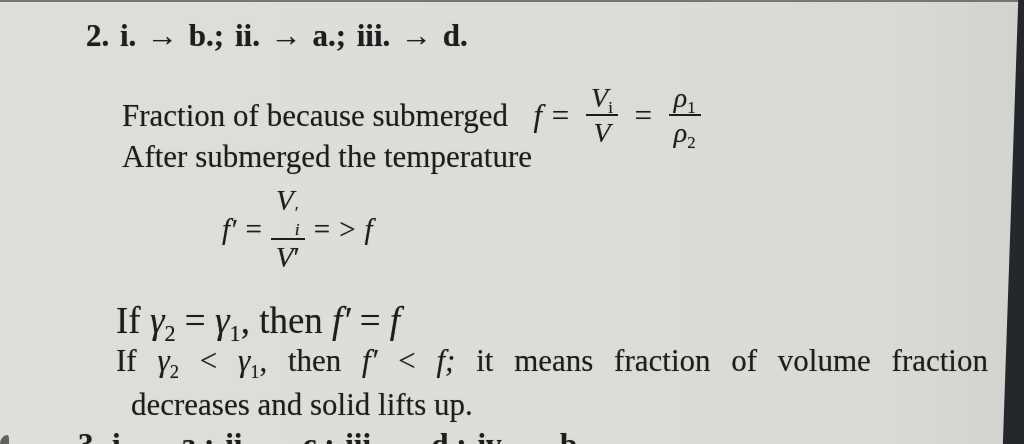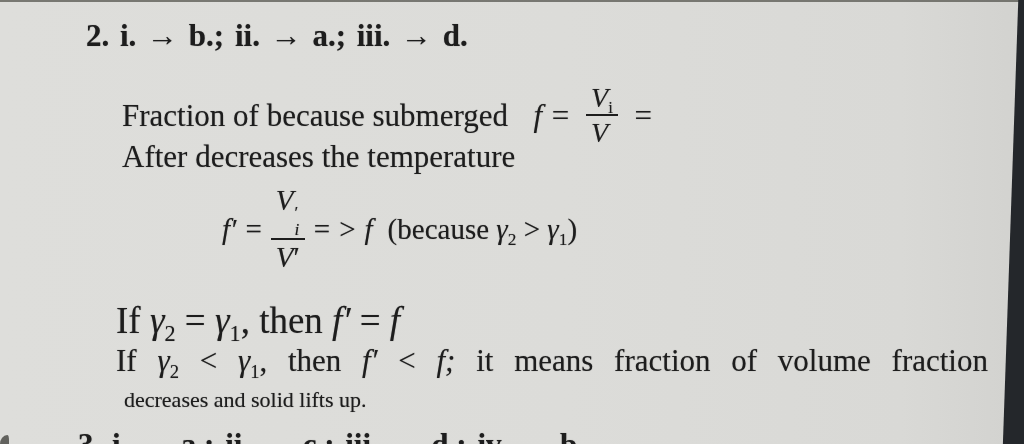--- a/index.html
+++ b/index.html
@@ -28,25 +28,25 @@
   .bl-speck{position:absolute;left:0;bottom:0;width:9px;height:9px;
     background:#4c4c48;border-radius:80% 20% 0 0/100% 60% 0 0;opacity:.85;}
 
   
   .answer-line{left:86px;top:18px;font-size:31px;word-spacing:3px;}
   .def-line{left:122px;top:86px;font-size:31px;}
   .after-line{left:122px;top:139px;font-size:31px;}
   .if-equal-line{left:116px;top:299px;font-size:37px;}
   .if-less-line{left:116px;top:343px;width:872px;font-size:31px;
     text-align:justify;text-align-last:justify;-moz-text-align-last:justify;white-space:normal;}
-  .closing-line{left:124px;top:387px;font-size:22px;}
+  .closing-line{left:131px;top:387px;font-size:31px;}
   .next-answer-line{left:78px;top:427px;font-size:31px;word-spacing:3px;}
 
   
-  .frac{display:inline-block;vertical-align:middle;
+  .frac{display:inline-block;vertical-align:middle;text-align:center;
     margin:0 7px;transform:translateY(-4px);font-size:28px;line-height:1.12;}
   .frac .num{display:block;border-bottom:2px solid #1d1d1d;padding:0 5px 1px;}
   .frac .den{display:block;padding:1px 5px 0;}
 
   
   .eq-line{left:222px;top:180px;height:98px;display:flex;align-items:center;
     font-size:29px;gap:9px;position:absolute;text-shadow:0 0 1px rgba(25,25,25,.45);}
   .eq-line .frac{transform:none;margin:0;font-size:29px;}
   .mspace{display:inline-block;}
   .pstack{display:inline-flex;flex-direction:column;align-items:flex-start;
@@ -67,38 +67,41 @@
   <div class="line def-line">
     <span>Fraction of because submerged</span>
     <span class="mspace" style="width:10px"></span>
     <i>f</i>
     <span style="margin:0 2px;">=</span>
     <span class="frac">
       <span class="num"><i>V</i><sub>i</sub></span>
       <span class="den"><i>V</i></span>
     </span>
     <span style="margin:0 2px;">=</span>
+    <span class="frac">
+      <span class="num"><i>ρ</i><sub>1</sub></span>
+      <span class="den"><i>ρ</i><sub>2</sub></span>
+    </span>
   </div>
 
-  <div class="line after-line">After decreases the temperature</div>
+  <div class="line after-line">After submerged the temperature</div>
 
   <div class="eq-line">
     <i>f′</i>
     <span>=</span>
     <span class="frac">
       <span class="num"><i>V</i><span class="pstack">
             <span>′</span>
             <i>i</i>
           </span></span>
       <span class="den"><i>V</i><span>′</span></span>
     </span>
     <span>=</span>
     <span>&gt;</span>
     <i>f</i>
-    <span class="because"><span>(because </span><i>γ</i><sub>2</sub><span> &gt; </span><i>γ</i><sub>1</sub><span>)</span></span>
   </div>
 
   <div class="line if-equal-line"><span>If </span><i>γ</i><sub>2</sub><span> = </span><i>γ</i><sub>1</sub><span>, then </span><i>f′</i><span> = </span><i>f</i></div>
 
   <div class="line if-less-line"><span>If </span><i>γ</i><sub>2</sub><span> &lt; </span><i>γ</i><sub>1</sub><span>, then </span><i>f′</i><span> &lt; </span><i>f;</i><span> it means fraction of volume fraction</span></div>
 
   <div class="line closing-line">decreases and solid lifts up.</div>
 
   <div class="line next-answer-line bold">3. i. → a.; ii. → c.; iii. → d.; iv. → b.</div>
 

